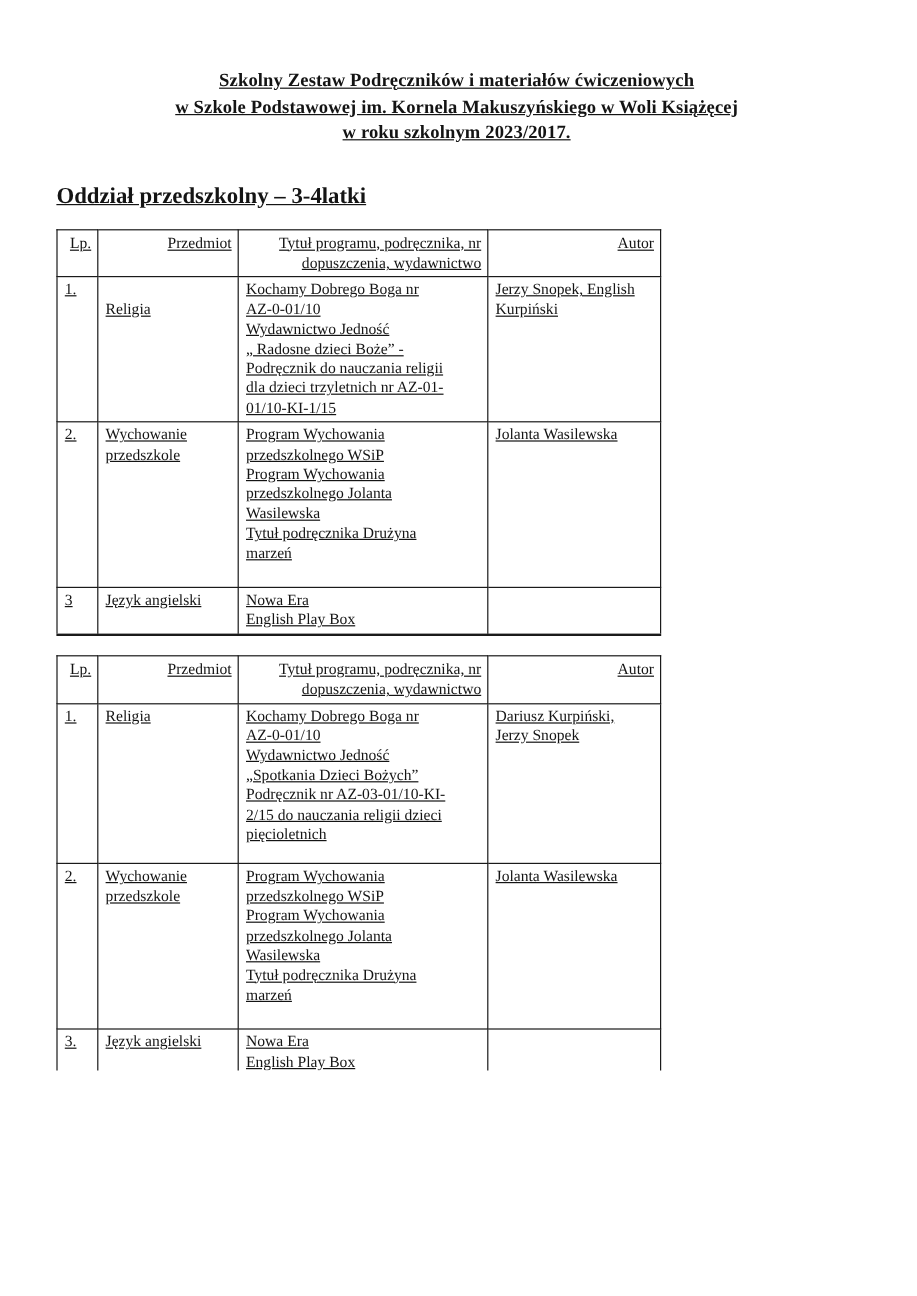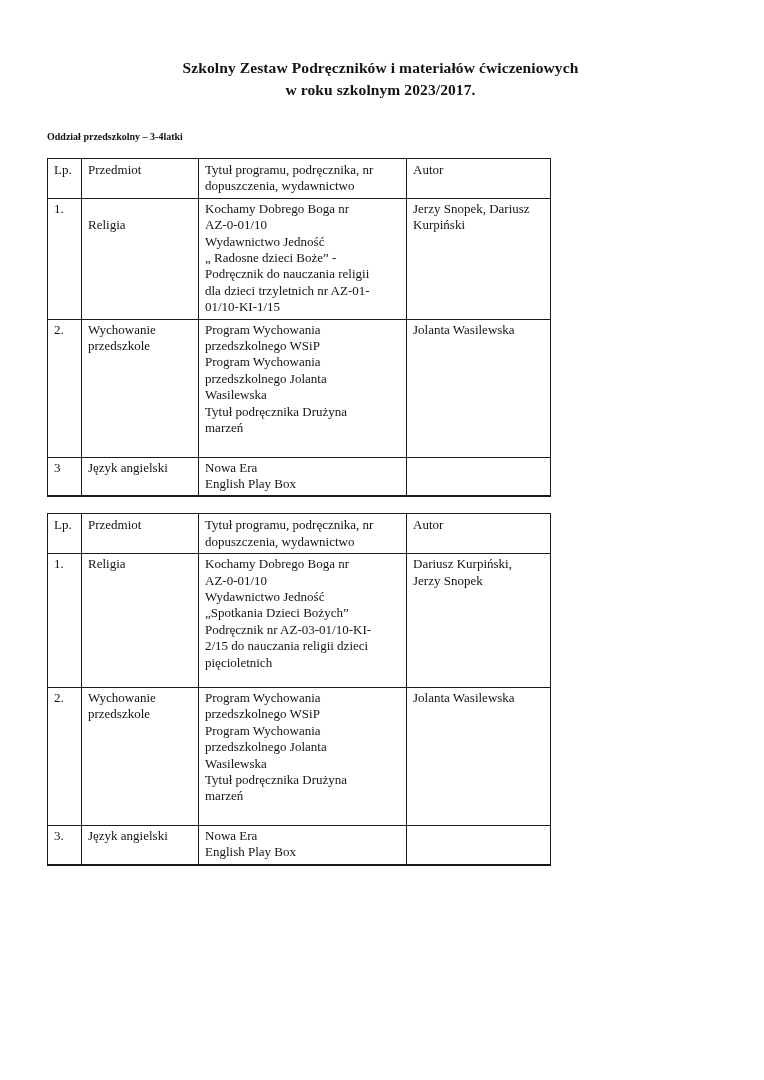--- a/index.html
+++ b/index.html
@@ -11,30 +11,31 @@
     font-family: "Liberation Serif", "DejaVu Serif", serif;
     color: #141414;
     -webkit-font-smoothing: antialiased;
   }
   .page {
     box-sizing: border-box;
     width: 764px;
     height: 892px;
     padding: 57px 50px 0 47px;
     overflow: hidden;
+    text-decoration: underline;
   }
   .doc-title {
     text-align: center;
     font-weight: 700;
     font-size: 15.5px;
     line-height: 21.5px;
     letter-spacing: 0.1px;
   }
   .section-heading {
-    font-size: 10px;
+    font-size: 19px;
     font-weight: 700;
     margin: 31px 0 0 0;
   }
   .book-table {
     border-collapse: collapse;
     table-layout: fixed;
     width: 503px;
     margin-top: 16px;
     border: 1px solid #1a1a1a;
     border-bottom-width: 2px;
@@ -44,38 +45,39 @@
     border: 1px solid #1a1a1a;
     vertical-align: top;
     padding: 2px 5px 3px 6px;
     font-size: 13px;
     line-height: 16.4px;
     font-weight: 400;
     white-space: pre-wrap;
     word-wrap: break-word;
   }
   .book-table th {
-    text-align: left;
+    text-align: right;
     padding-top: 3px;
   }
   .book-table td { text-align: left; }
   .col-lp       { width: 34px;  }
   .col-przedmiot{ width: 117px; }
   .col-tytul    { width: 208px; }
   .col-autor    { width: 144px; }
   tr.pad-b-16 td { padding-bottom: 16px; }
   tr.pad-b-20 td { padding-bottom: 20px; }
 </style>
 </head>
 <body>
 
 <div class="page">
 
   <div class="doc-title">
     <div>Szkolny Zestaw Podręczników i materiałów ćwiczeniowych</div>
+    <div>w Szkole Podstawowej im. Kornela Makuszyńskiego w Woli Książęcej</div>
     <div>w roku szkolnym 2023/2017.</div>
   </div>
 
   <div>
     <h2 class="section-heading">Oddział przedszkolny – 3-4latki</h2>
     <table class="book-table">
       <colgroup>
         <col class="col-lp">
           <col class="col-przedmiot">
           <col class="col-tytul">
@@ -95,21 +97,21 @@
           <td>1.</td>
           <td>
 Religia</td>
           <td>Kochamy Dobrego Boga nr
 AZ-0-01/10
 Wydawnictwo Jedność
 „ Radosne dzieci Boże” -
 Podręcznik do nauczania religii
 dla dzieci trzyletnich nr AZ-01-
 01/10-KI-1/15</td>
-          <td>Jerzy Snopek, Dariusz
+          <td>Jerzy Snopek, English
 Kurpiński</td>
         </tr>
         <tr class="pad-b-20">
           <td>2.</td>
           <td>Wychowanie
 przedszkole</td>
           <td>Program Wychowania
 przedszkolnego WSiP
 Program Wychowania
 przedszkolnego Jolanta

